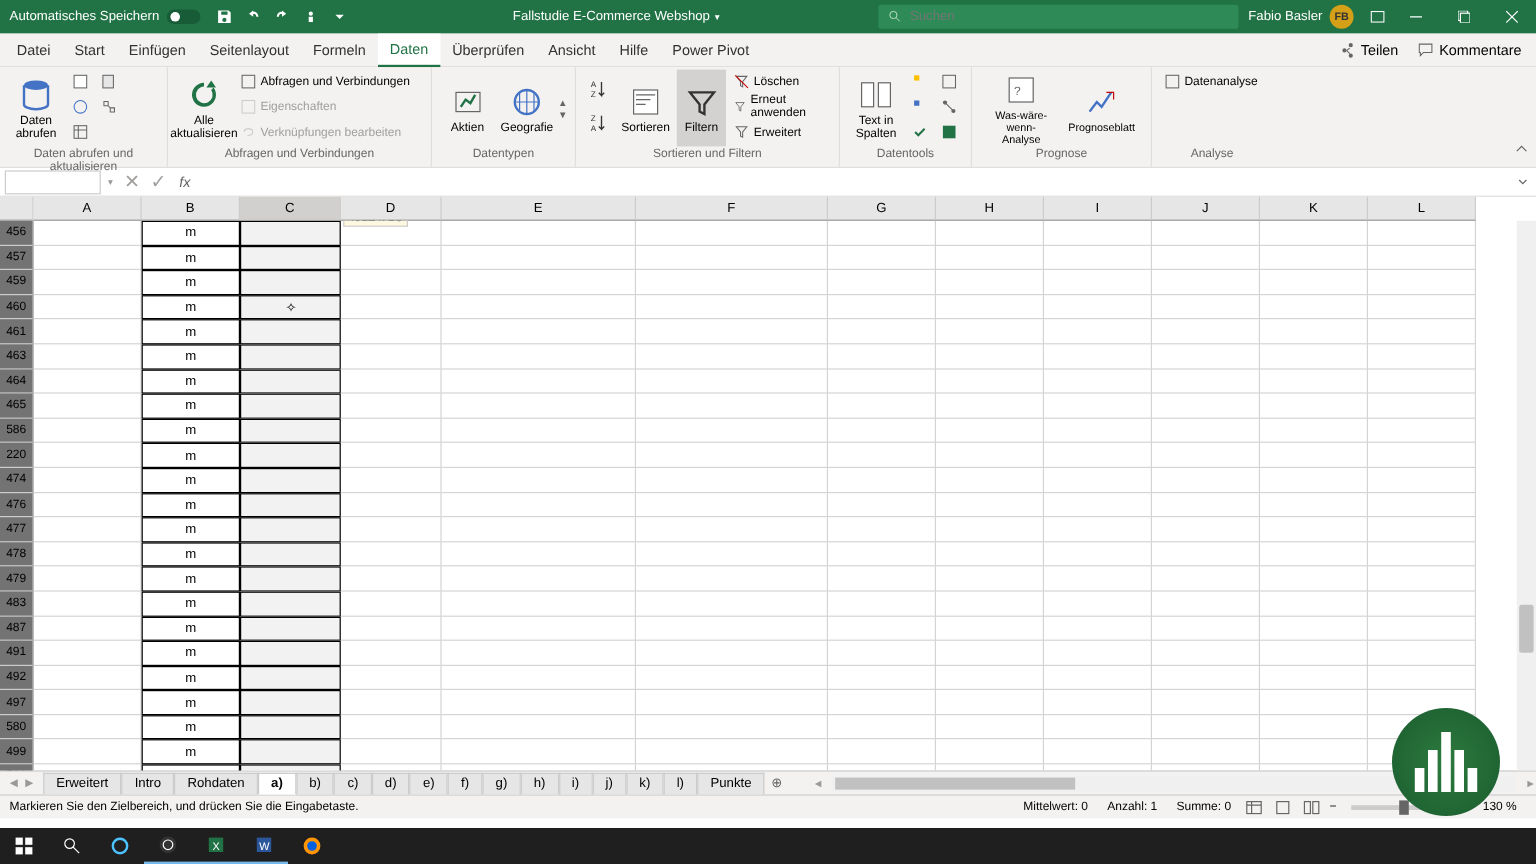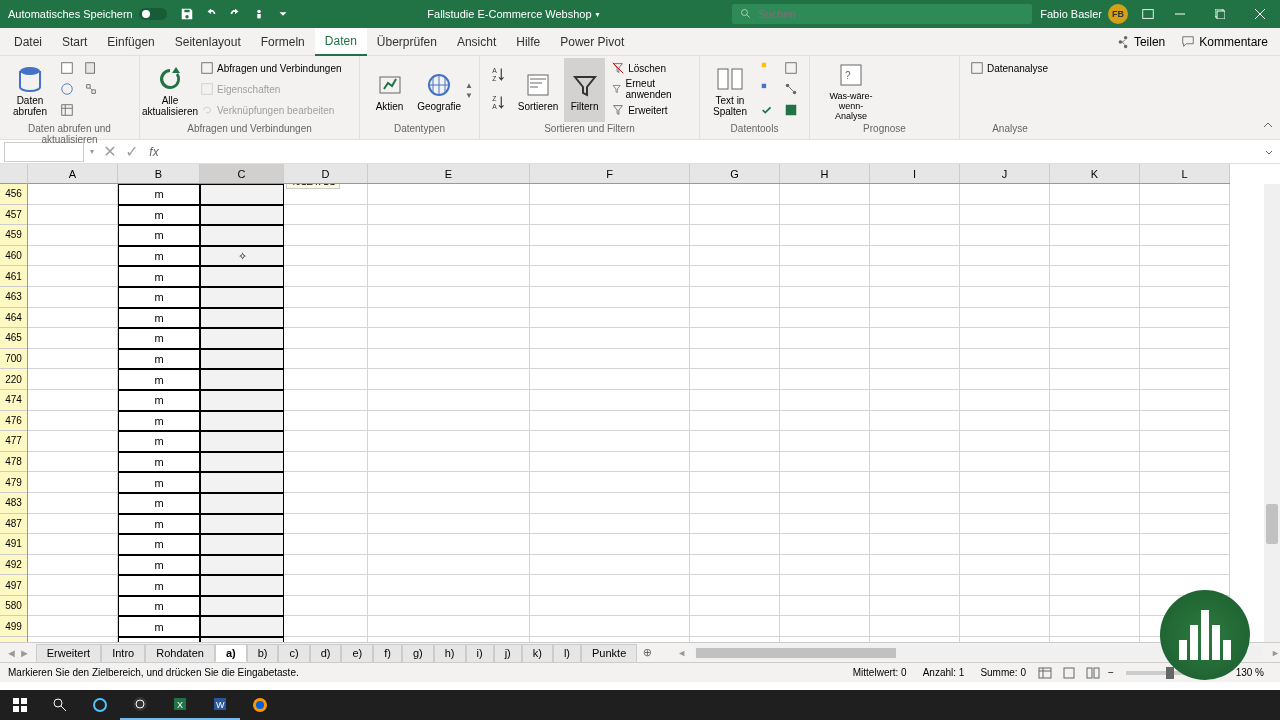--- a/index.html
+++ b/index.html
@@ -51,21 +51,21 @@
 .fb-expand { width: 16px; cursor: pointer; }
 
 
 .grid-area { position: relative; height: 478px; display: flex; }
 .corner { width: 28px; height: 20px; background: #e7e6e6; border-right: 1px solid #ccc; border-bottom: 1px solid #999; }
 .col-headers { display: flex; height: 20px; background: #e7e6e6; border-bottom: 1px solid #999; }
 .col-h { border-right: 1px solid #ccc; text-align: center; font-size: 11px; display: flex; align-items: center; justify-content: center; position: relative; }
 .col-h.sel { background: #d2d0ce; }
 .row-headers { width: 28px; background: #e7e6e6; border-right: 1px solid #999; }
 .row-h { height: 20.6px; border-bottom: 1px solid #ccc; font-size: 10px; display: flex; align-items: center; justify-content: center; }
-.row-h.sel { background: #fef9c3; }
+.row-h.sel { background: #737373; }
 .cells { flex: 1; position: relative; }
 .row { display: flex; height: 20.6px; }
 .cell { border-right: 1px solid #d4d4d4; border-bottom: 1px solid #d4d4d4; font-size: 11px; display: flex; align-items: center; justify-content: center; }
 .cell.bordered { border: 1px solid #000; }
 .cell.sel-col { background: #f2f2f2; }
 .grid-scroll { position: absolute; right: 0; top: 20px; bottom: 0; width: 16px; background: #f0f0f0; }
 .scroll-thumb { position: absolute; right: 2px; width: 12px; background: #c1c1c1; border-radius: 2px; }
 .badge-d { position: absolute; background: #fff8e1; border: 1px solid #ccc; font-size: 10px; padding: 1px 3px; }
 
 
@@ -428,20 +428,29 @@
     <div class="group-content">
       <div class="rb-btn rb-btn-lg" style="width:70px">
         <div class="rb-icon">
             <svg viewBox="0 0 32 32">
               <rect x="6" y="6" width="20" height="20" fill="#fff" stroke="#666"></rect>
               <text x="10" y="20" font-size="10" fill="#666">?</text>
             </svg>
           </div>
         <span style="white-space:pre-line;font-size:9px">Was-wäre-wenn-
 Analyse</span>
+      </div>
+      <div class="rb-btn rb-btn-lg" style="width:60px">
+        <div class="rb-icon">
+            <svg viewBox="0 0 32 32">
+              <path d="M6 24l6-8 4 4 8-12" stroke="#4472c4" fill="none" stroke-width="2"></path>
+              <path d="M20 8l6 0 0 6" stroke="#c00" fill="none"></path>
+            </svg>
+          </div>
+        <span style="font-size:9px">Prognoseblatt</span>
       </div>
     </div>
     <div class="group-label">Prognose</div>
   </div>
 
 
   <div class="ribbon-group" style="width:100px;border-right:none">
     <div class="group-content">
       <div class="rb-btn-sm">
           <svg class="rb-icon-sm" viewBox="0 0 16 16">
@@ -494,21 +503,21 @@
     <div style="display:flex;flex:1;overflow:hidden">
       <div class="row-headers" id="row-headers">
           <div class="row-h sel">456</div>
           <div class="row-h sel">457</div>
           <div class="row-h sel">459</div>
           <div class="row-h sel">460</div>
           <div class="row-h sel">461</div>
           <div class="row-h sel">463</div>
           <div class="row-h sel">464</div>
           <div class="row-h sel">465</div>
-          <div class="row-h sel">700</div>
+          <div class="row-h sel">586</div>
           <div class="row-h sel">220</div>
           <div class="row-h sel">474</div>
           <div class="row-h sel">476</div>
           <div class="row-h sel">477</div>
           <div class="row-h sel">478</div>
           <div class="row-h sel">479</div>
           <div class="row-h sel">483</div>
           <div class="row-h sel">487</div>
           <div class="row-h sel">491</div>
           <div class="row-h sel">492</div>

